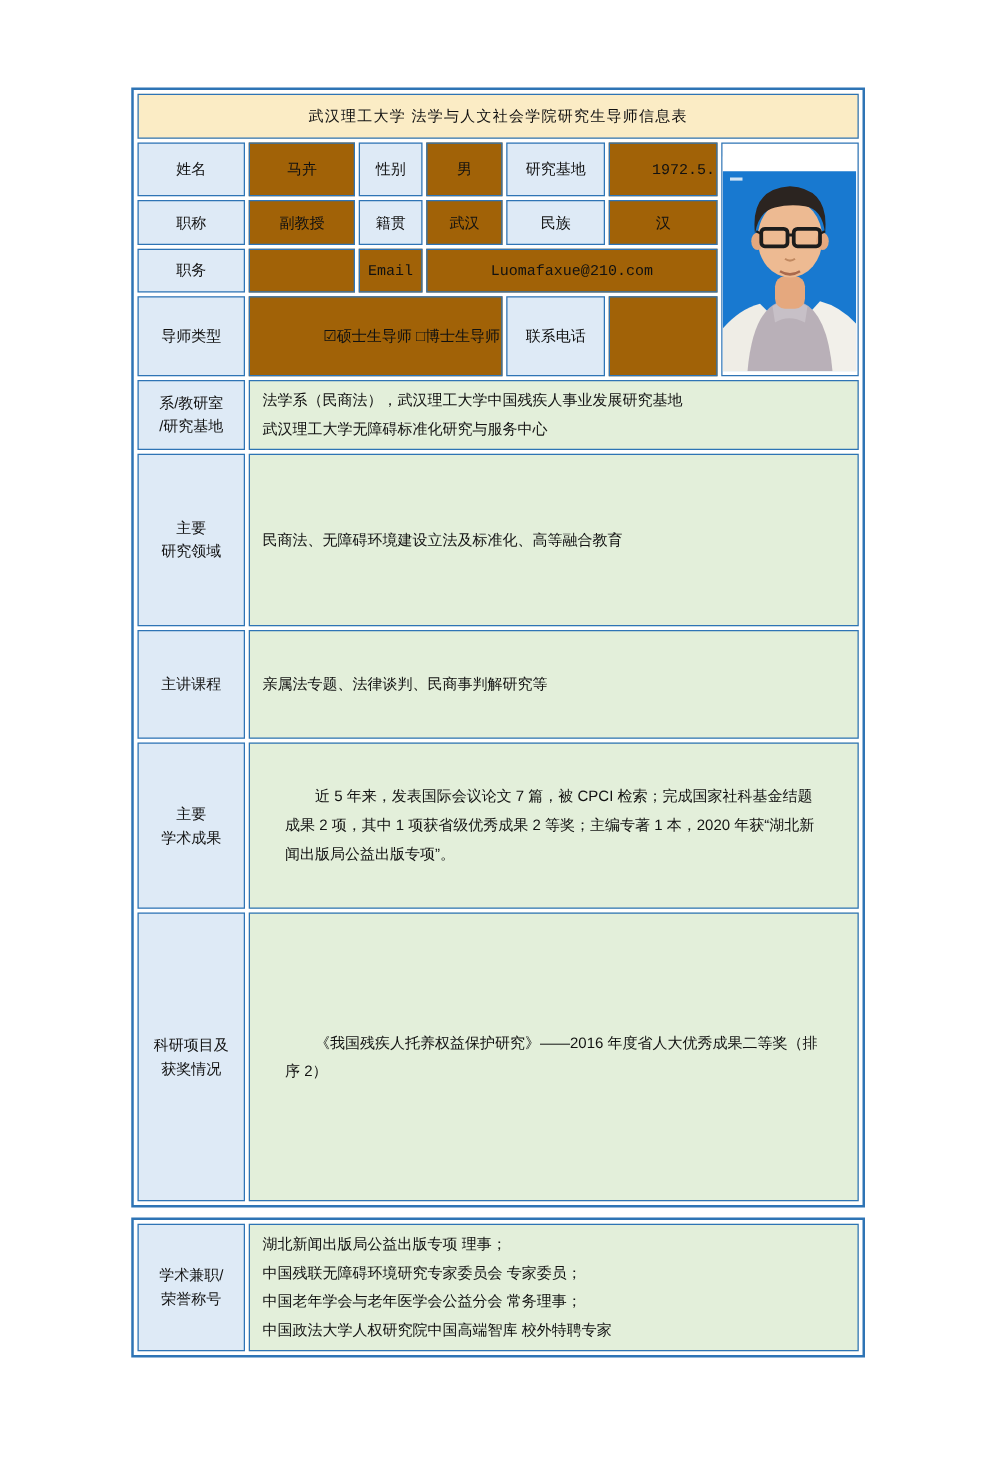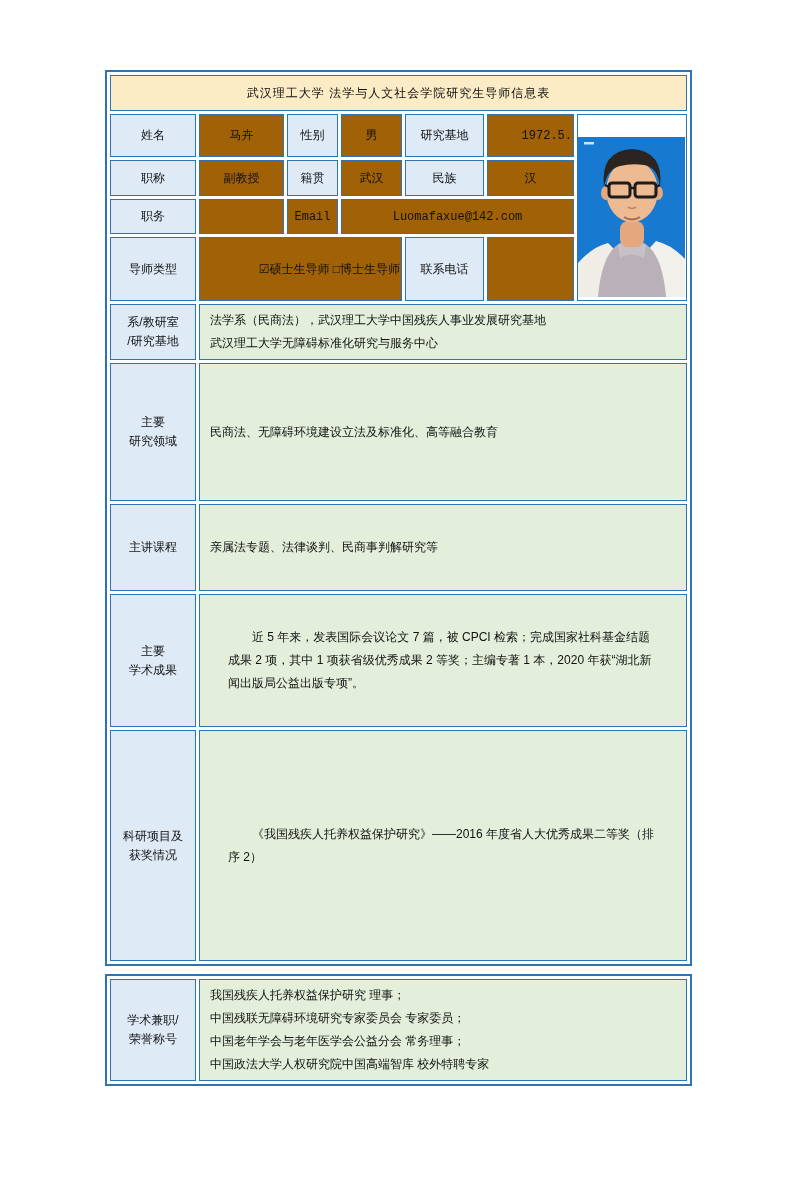--- a/index.html
+++ b/index.html
@@ -96,21 +96,21 @@
       <td class="lbl">籍贯</td>
       <td class="val">武汉</td>
       <td class="lbl">民族</td>
       <td class="val">汉</td>
     </tr>
 
     <tr style="height:35px">
       <td class="lbl">职务</td>
       <td class="val"></td>
       <td class="val mono">Email</td>
-      <td class="val mono" colspan="3">Luomafaxue@142.com</td>
+      <td class="val mono" colspan="3">Luomafaxue@210.com</td>
     </tr>
 
     <tr style="height:64px">
       <td class="lbl">导师类型</td>
       <td class="val left" colspan="3">
         <span class="chk">☑</span><span>硕士生导师</span>
         <span class="chk">□</span><span>博士生导师</span>
       </td>
       <td class="lbl">联系电话</td>
       <td class="val"></td>
@@ -169,21 +169,21 @@
       <col style="width:86px">
         <col style="width:488px">
     </colgroup>
     <tbody>
         <tr style="height:101px">
       <td class="lbl">
         <span style="display:block">学术兼职/</span>
         <span style="display:block">荣誉称号</span>
       </td>
       <td class="content">
-        <p>我国残疾人托养权益保护研究 理事；</p>
+        <p>湖北新闻出版局公益出版专项 理事；</p>
         <p>中国残联无障碍环境研究专家委员会 专家委员；</p>
         <p>中国老年学会与老年医学会公益分会 常务理事；</p>
         <p>中国政法大学人权研究院中国高端智库 校外特聘专家</p>
       </td>
     </tr>
   </tbody>
     </table>
 
 </div>
 

